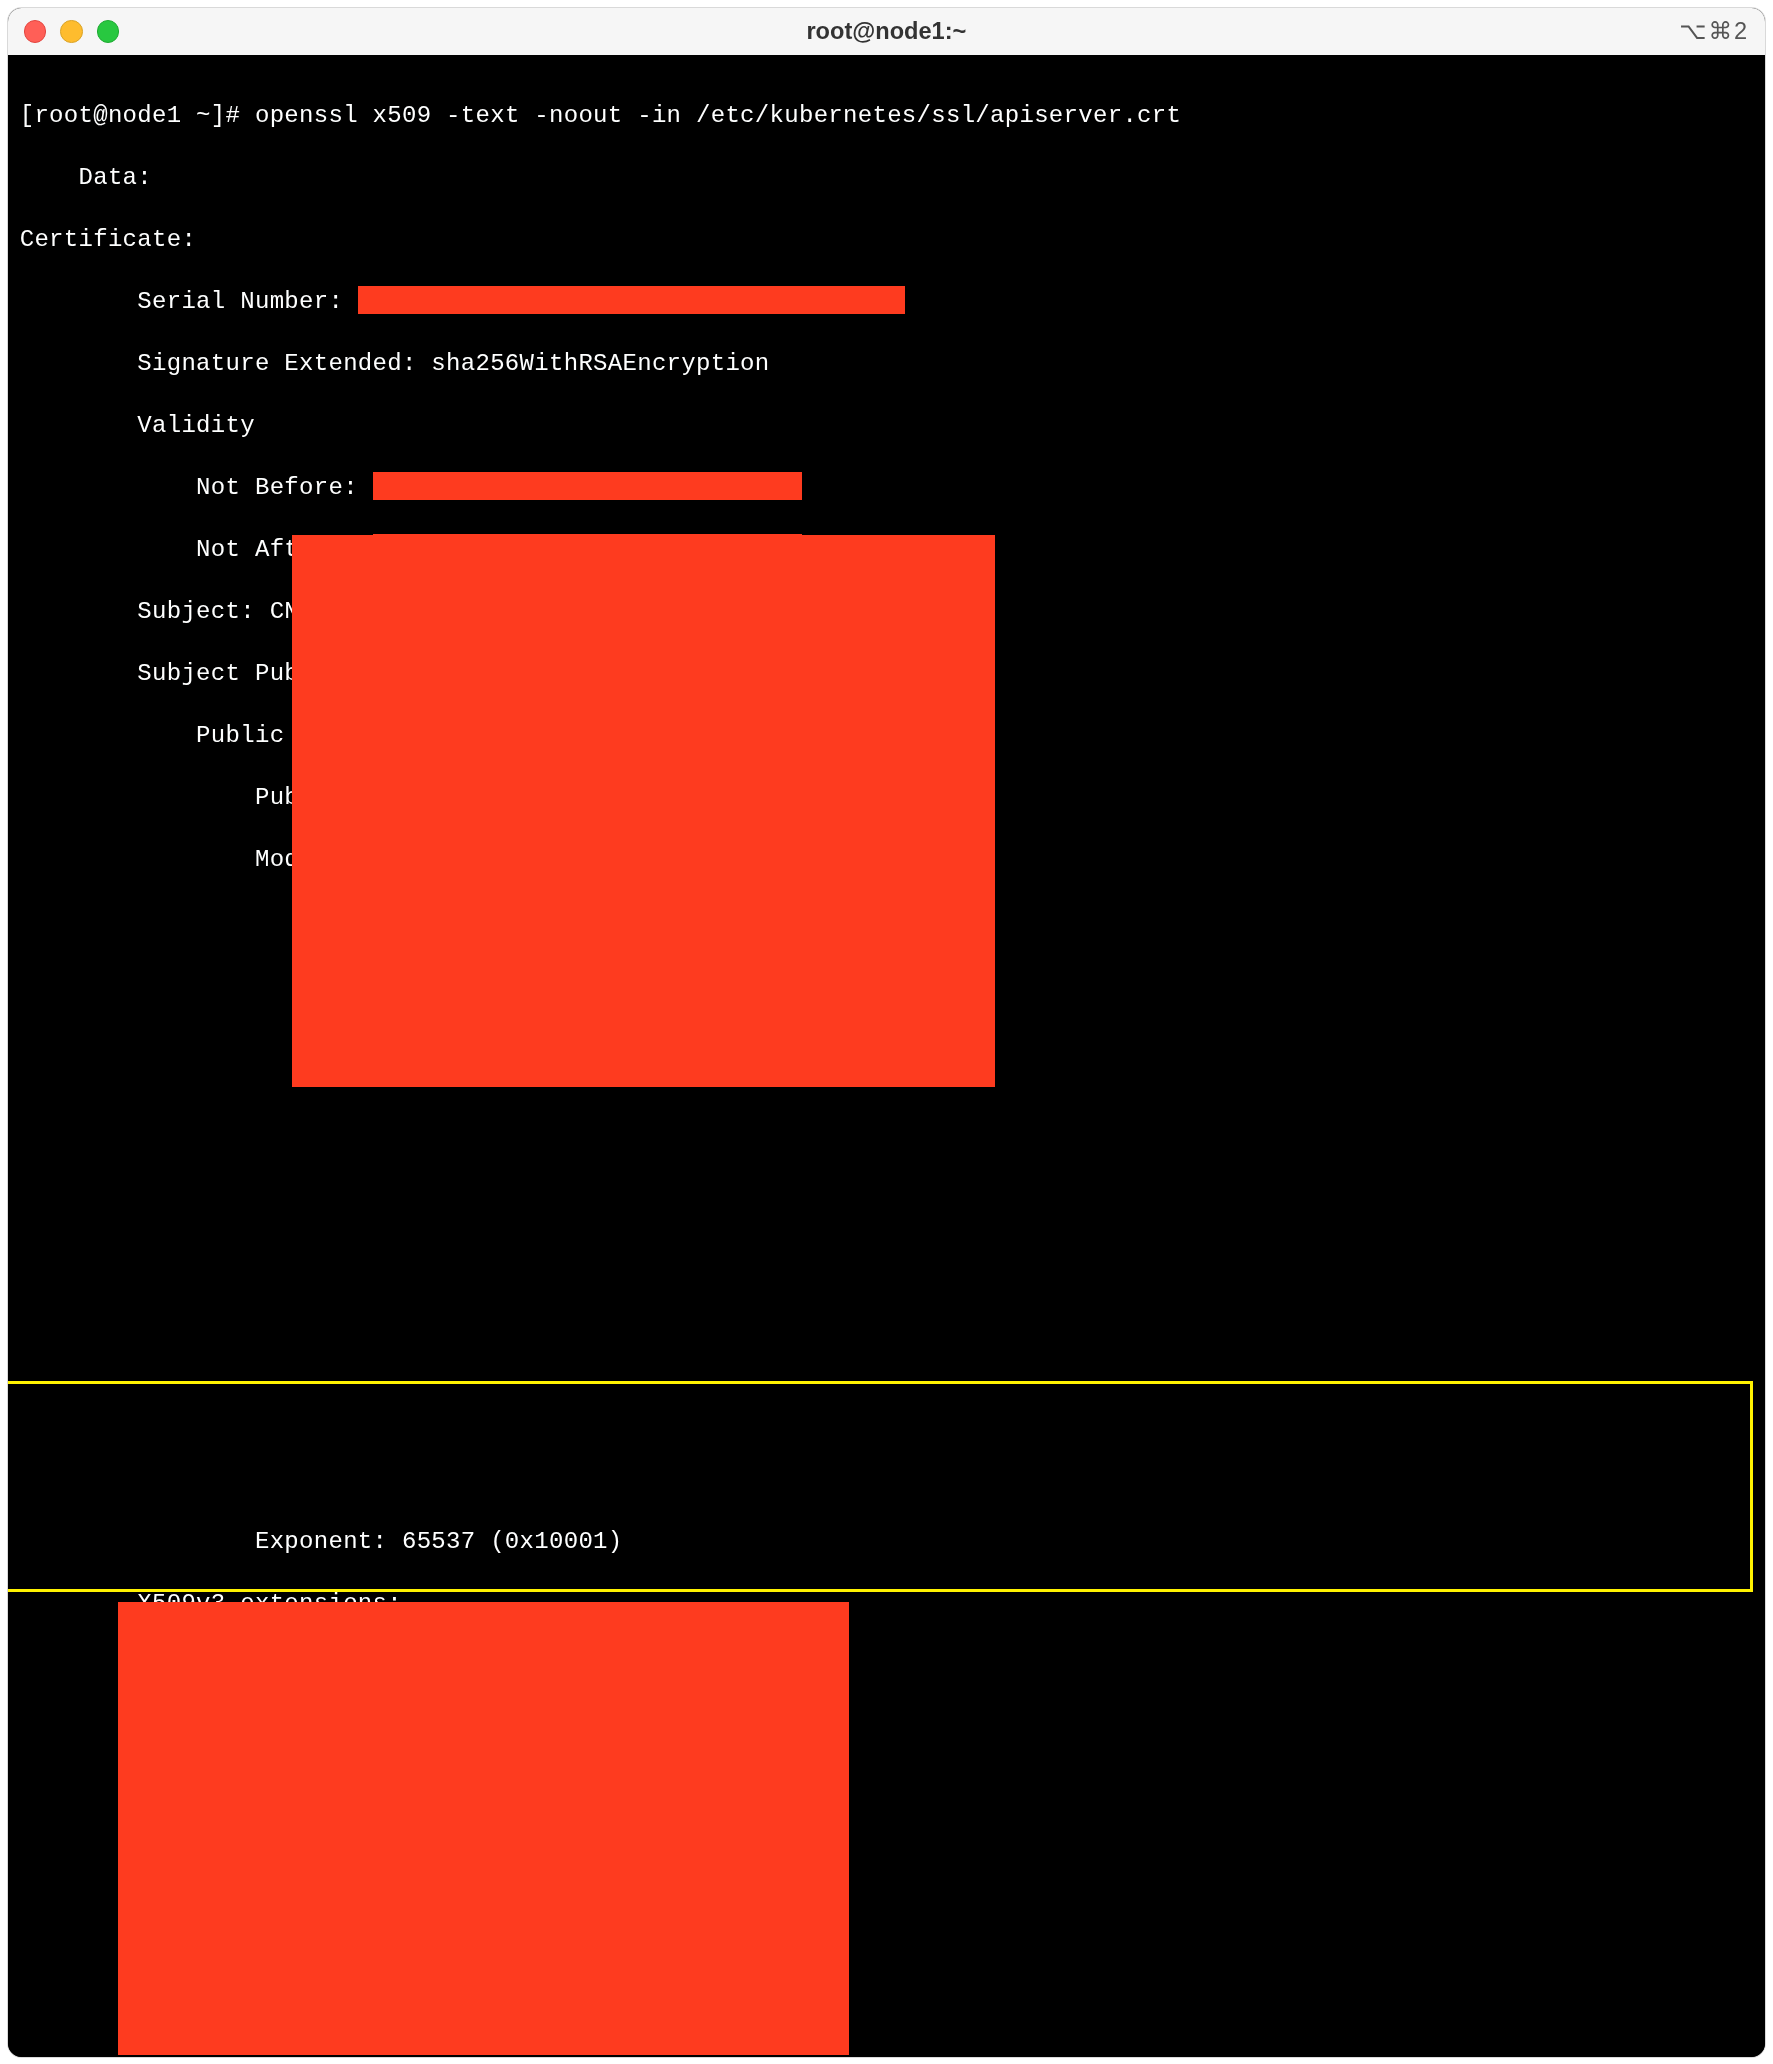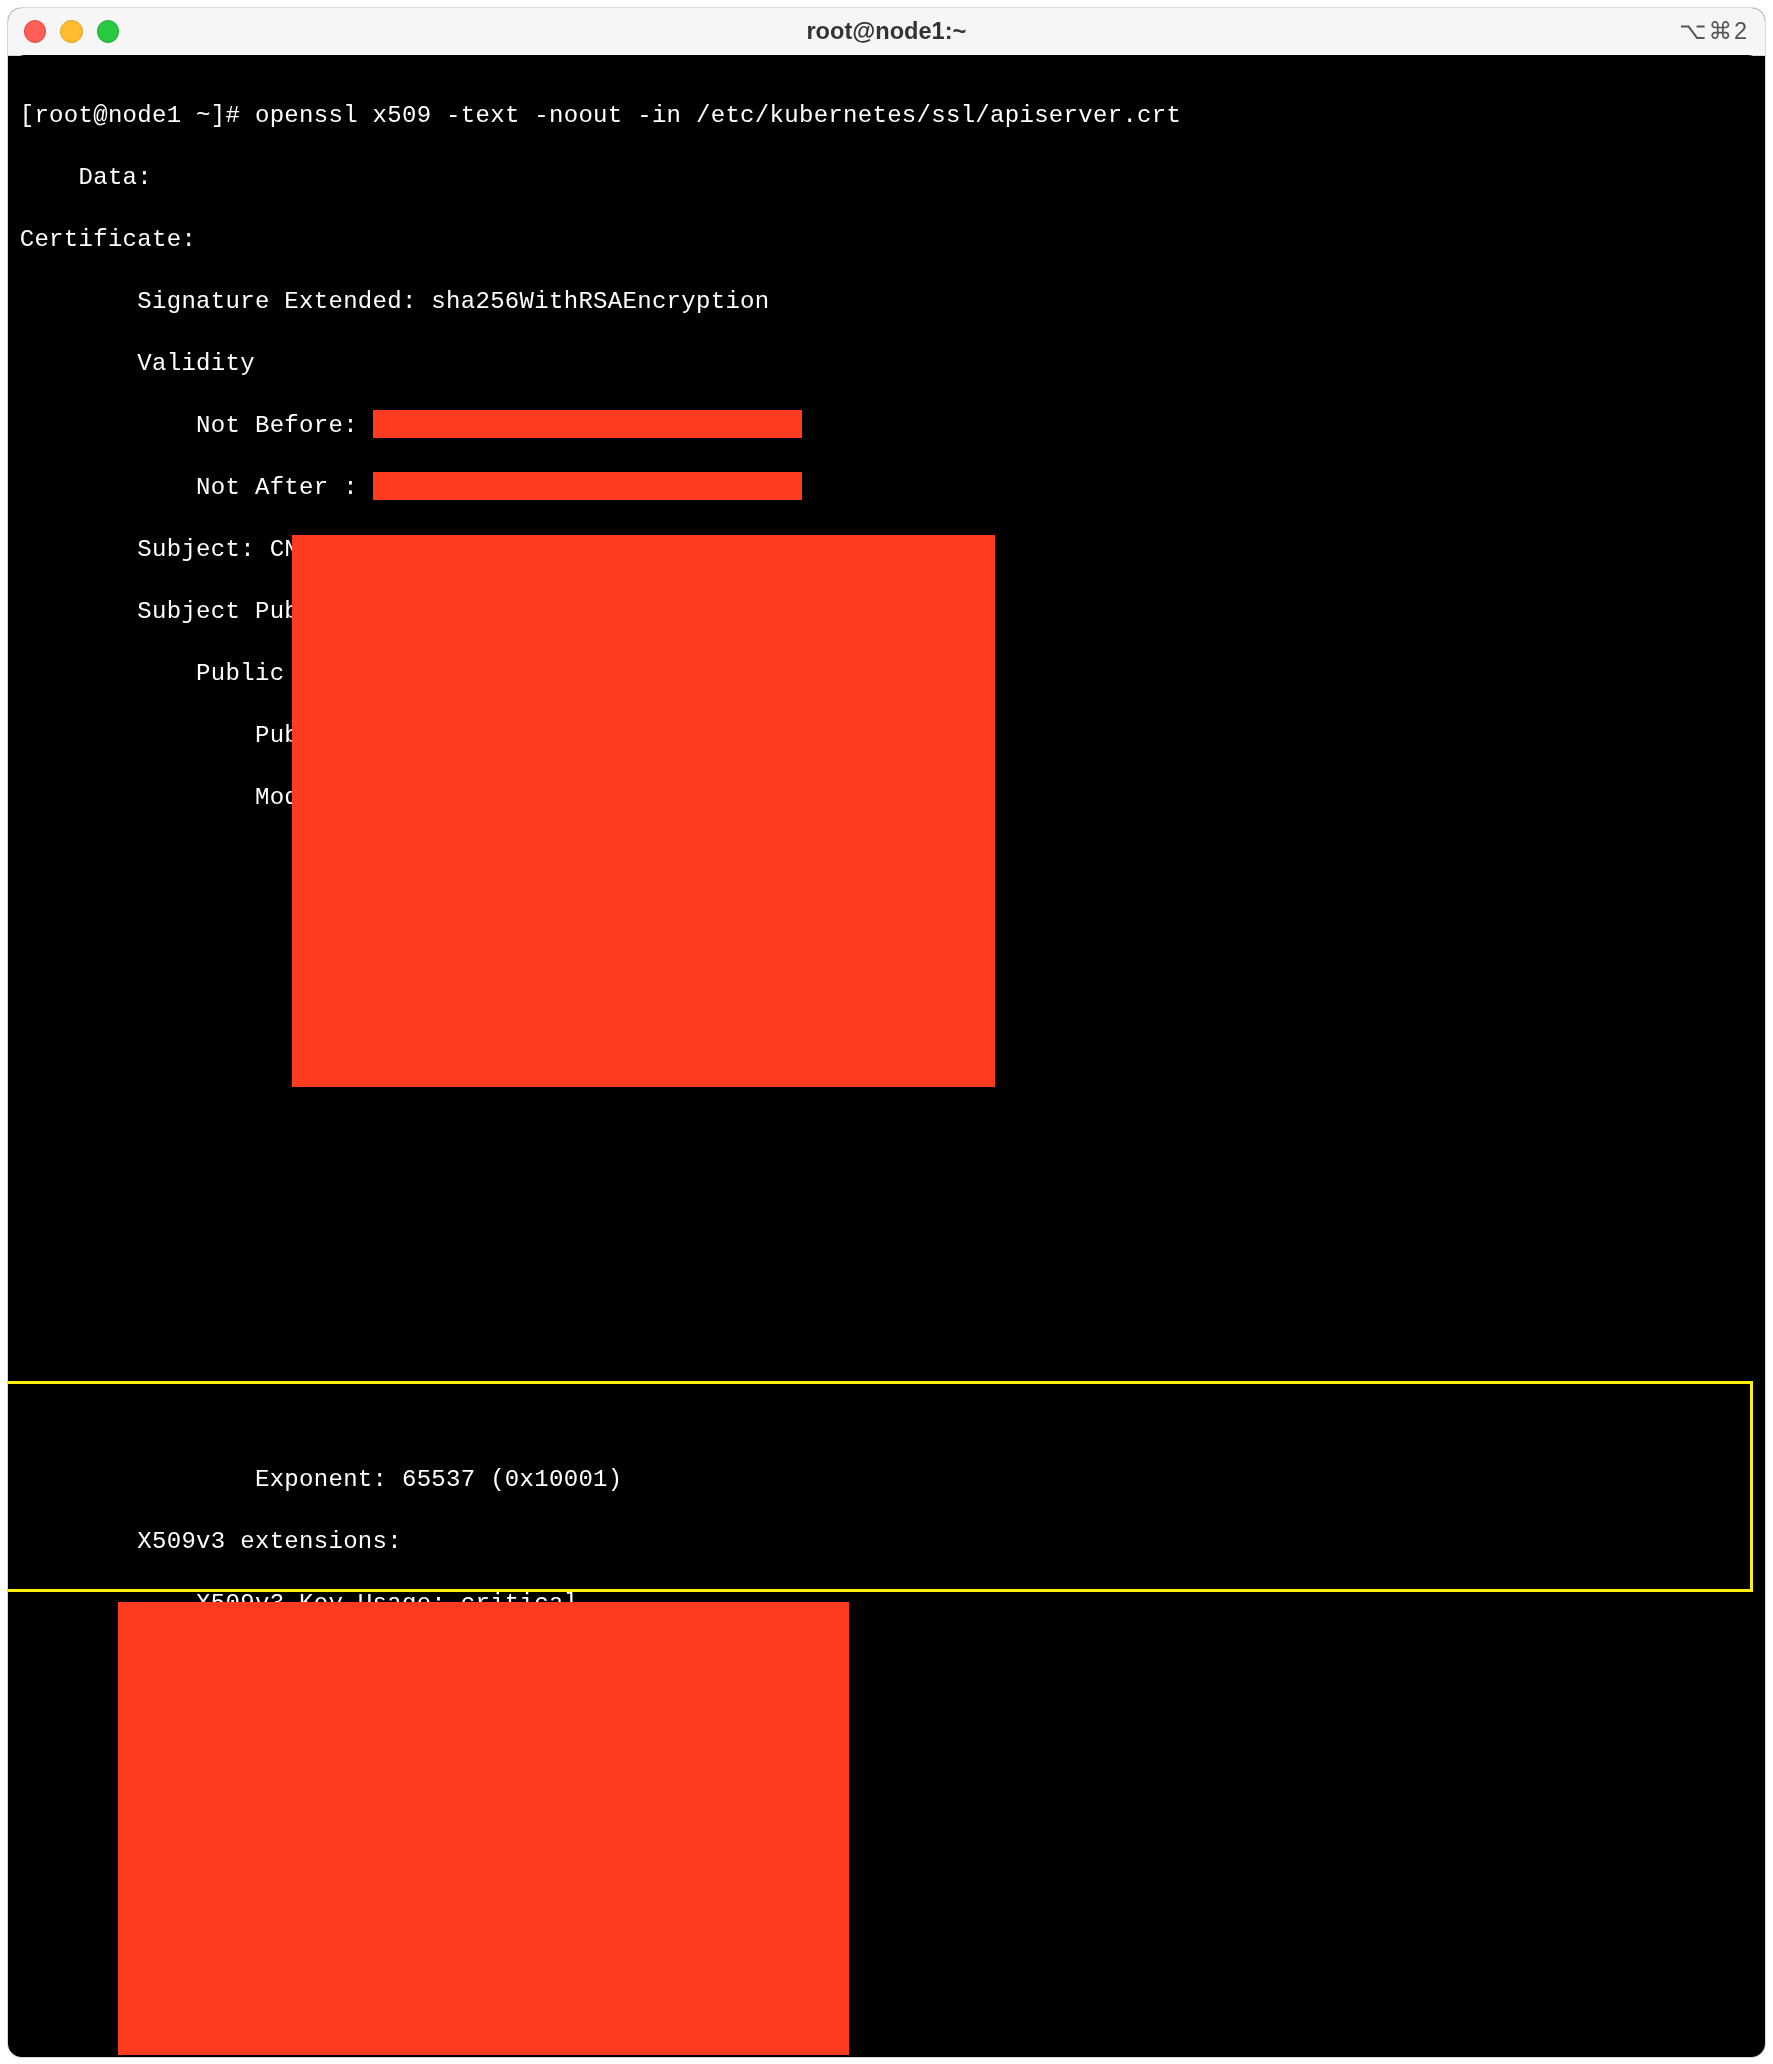--- a/index.html
+++ b/index.html
@@ -64,21 +64,20 @@
     position: absolute;
     top: 47px;
     left: 0; right: 0; bottom: 0;
     background: #000000;
     color: #feffff;
     font-size: 24px;
     line-height: 31px;
     white-space: pre;
     padding: 13.8px 9.9px 9.9px 11.8px;
     letter-spacing: 0.3px;
-    border-radius: 18px;
   }
   .terminal .line { display: block; }
   .redact {
     display: inline-block;
     background: #fe3b1f;
     height: 27.6px;
     vertical-align: -5.9px;
   }
   .redact-block {
     background: #fe3b1f;
@@ -103,20 +102,21 @@
       <div class="tl green"></div>
     </div>
     <div class="title">root@node1:~</div>
     <div class="shortcut">⌥⌘2</div>
   </div>
 
   <div class="terminal">
 <span class="line"><span>[root@node1 ~]# </span><span>openssl x509 -text -noout -in /etc/kubernetes/ssl/apiserver.crt</span></span>
 <span class="line">    Data:</span>
 <span class="line">Certificate:</span>
+<span class="line"><span>        Serial Number: </span><span class="redact" style="width:547px"></span></span>
 <span class="line">        Signature Extended: sha256WithRSAEncryption</span>
 <span class="line">        Validity</span>
 <span class="line"><span>            Not Before: </span><span class="redact" style="width:429px"></span></span>
 <span class="line"><span>            Not After : </span><span class="redact" style="width:429px"></span></span>
 <span class="line">        Subject: CN = kube-apiserver</span>
 <span class="line">        Subject Public Key Info:</span>
 <span class="line">            Public Key Algorithm: rsaEncryption</span>
 <span class="line">                Public-Key: (2048 bit)</span>
 <span class="line">                Modulus:</span>
 <div class="abs redact-block" style="left:284px; top:480px; width:703px; height:552px;"></div>

